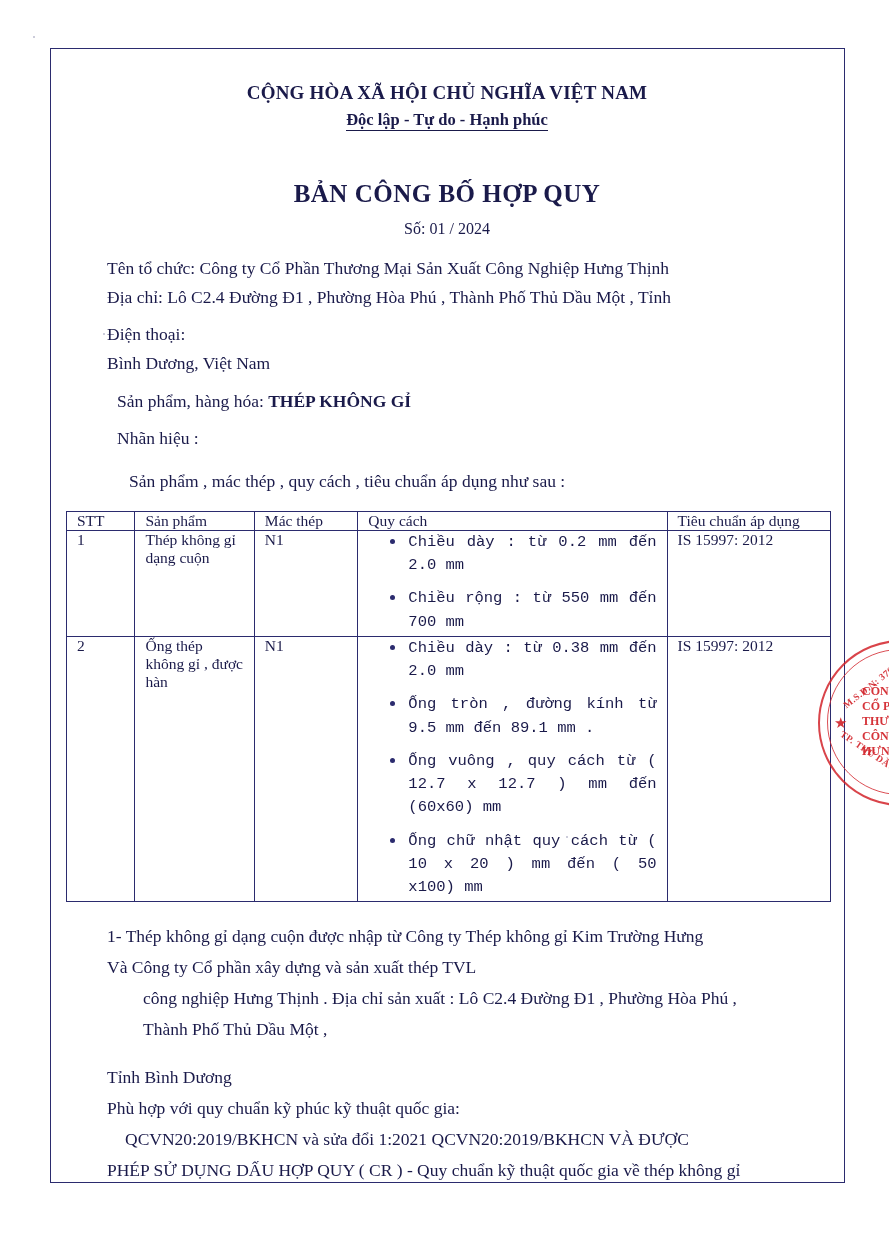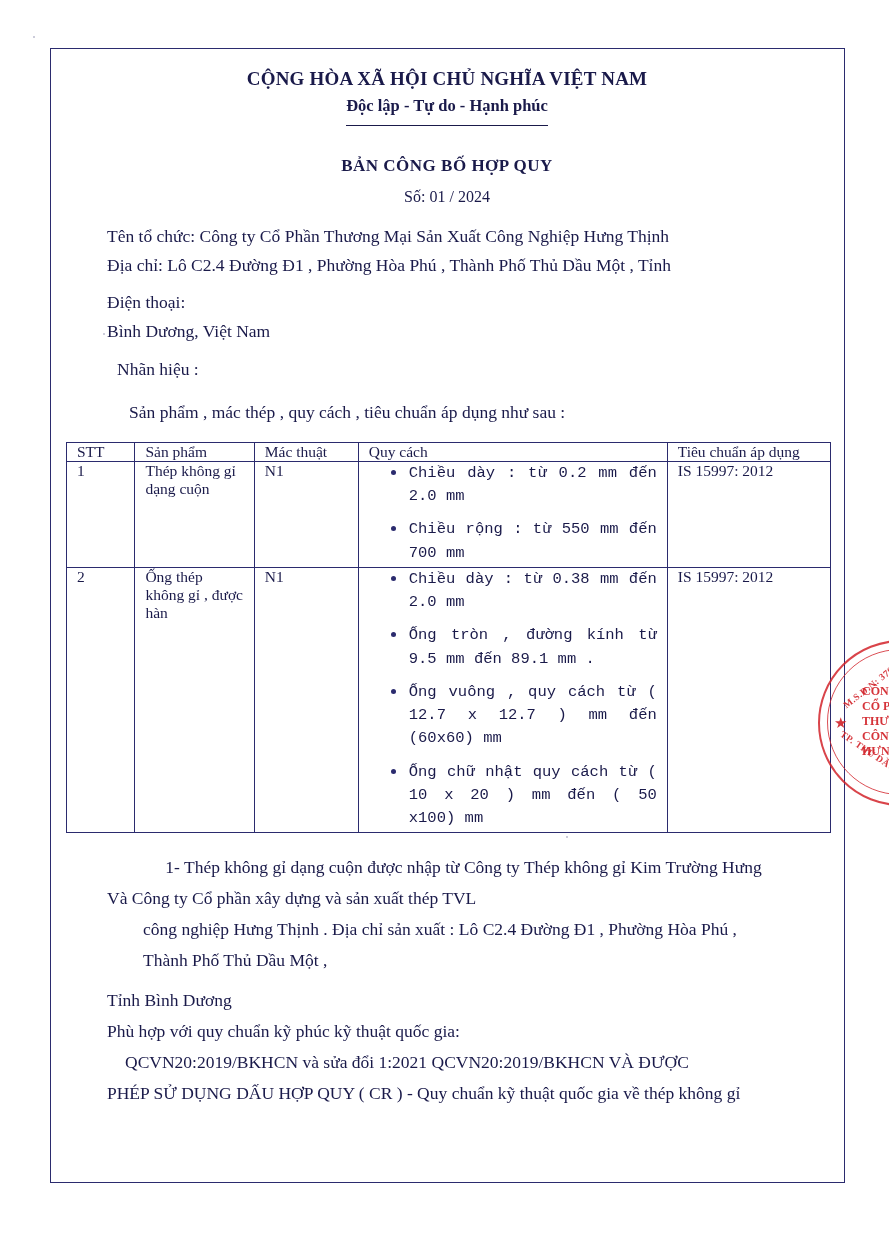--- a/index.html
+++ b/index.html
@@ -34,36 +34,36 @@
     position: absolute;
     left: 62px;
     top: 62px;
     width: 770px;
   }
   .center { text-align: center; }
   .natl-title {
     font-weight: bold;
     font-size: 19px;
     letter-spacing: 0.2px;
-    margin-top: 6px;
+    margin-top: 20px;
   }
   .natl-sub {
     font-weight: bold;
     font-size: 16.5px;
     margin-top: 6px;
   }
   .natl-sub span {
     border-bottom: 1.2px solid #1a1a4a;
-    padding-bottom: 10px;
+    padding-bottom: 1px;
     margin-top: 32px;
   }
   .main-title {
     font-weight: bold;
-    font-size: 17px;
-    margin-top: 40px;
+    font-size: 25px;
+    margin-top: 50px;
     letter-spacing: 0.5px;
   }
   .doc-number {
     font-size: 16px;
     margin-top: 12px;
   }
   .body-block {
     margin-top: 17px;
     font-size: 17.5px;
     line-height: 1.55;
@@ -128,24 +128,23 @@
     margin-top: 20px;
     font-size: 17.5px;
     line-height: 1.6;
     padding-left: 45px;
     padding-right: 12px;
   }
   .notes p { margin: 0 0 3px 0; }
   .note-item {
     padding-left: 20px;
     text-indent: -20px;
-    text-align: center;
   }
   .note-cont { padding-left: 36px; text-indent: 0; }
-  .tail { margin-top: 12px; }
+  .tail { margin-top: 20px; }
   .tail .lead { padding-left: 18px; }
   .tail .wide { text-align: justify; }
 
   
   .stamp {
     position: absolute;
     left: 818px;
     top: 640px;
     width: 170px;
     height: 170px;
@@ -226,30 +225,31 @@
     <div class="center natl-sub"><span>Độc lập - Tự do - Hạnh phúc</span></div>
 
     <div class="center main-title">BẢN CÔNG BỐ HỢP QUY</div>
     <div class="center doc-number">Số: 01 / 2024</div>
 
     <div class="body-block">
       <p class="indent-1 gap-sm">Tên tổ chức: Công ty Cổ Phần Thương Mại Sản Xuất Công Nghiệp Hưng Thịnh</p>
       <p class="indent-1">Địa chỉ: Lô C2.4 Đường Đ1 , Phường Hòa Phú , Thành Phố Thủ Dầu Một , Tỉnh</p>
       <p class="indent-1 gap-sm">Điện thoại:</p>
       <p class="indent-1">Bình Dương, Việt Nam</p>
+      <p class="indent-2 gap-sm"><span>Sản phẩm, hàng hóa: </span><b class="strong">THÉP KHÔNG GỈ</b></p>
       <p class="indent-2 gap-sm">Nhãn hiệu :</p>
       <p class="indent-3 gap-md">Sản phẩm , mác thép , quy cách , tiêu chuẩn áp dụng như sau :</p>
     </div>
 
     <table class="spec">
       <thead>
         <tr>
           <th class="col-stt c">STT</th>
           <th class="col-sp">Sản phẩm</th>
-          <th class="col-mac c">Mác thuật</th>
+          <th class="col-mac c">Mác thép</th>
           <th class="col-qc">Quy cách</th>
           <th class="col-tc">Tiêu chuẩn áp dụng</th>
         </tr>
       </thead>
       <tbody>
         <tr>
           <td class="col-stt c">1</td>
           <td class="col-sp just">Thép không gỉ dạng cuộn</td>
           <td class="col-mac c">N1</td>
           <td class="col-qc">

